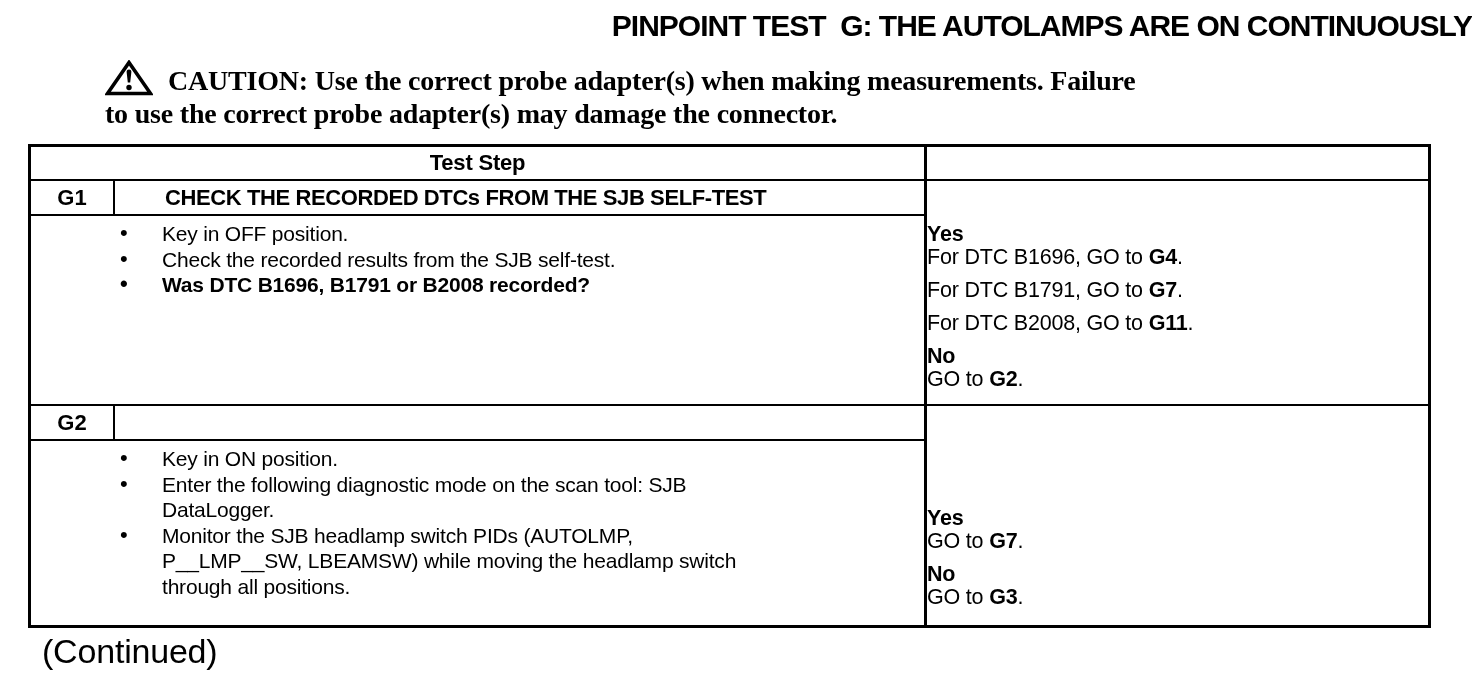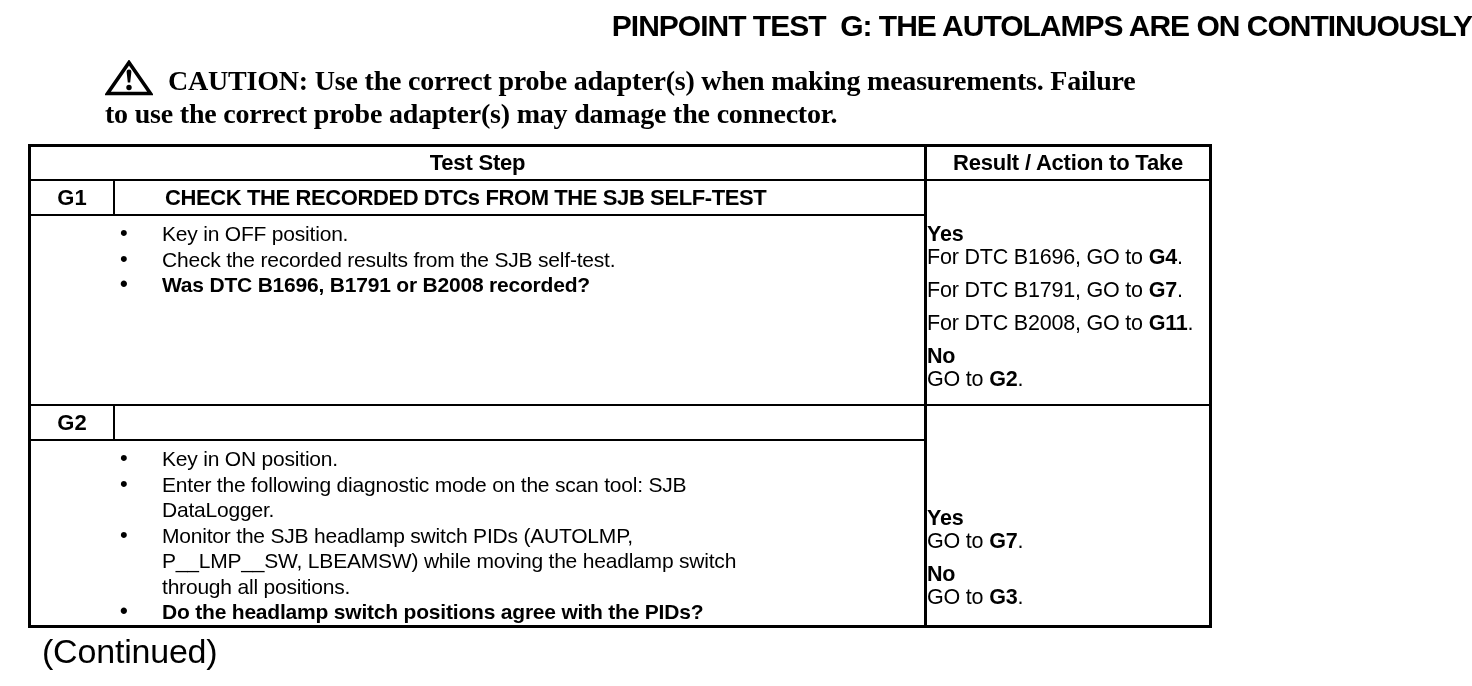--- a/index.html
+++ b/index.html
@@ -20,21 +20,21 @@
     position: absolute; top: 60px; left: 105px; width: 1250px;
     font-family: "Liberation Serif", serif; font-weight: bold;
     font-size: 28px; line-height: 33px; letter-spacing: -0.2px;
   }
   .warn-icon { display: inline-block; }
   .warn-icon svg { vertical-align: -7px; margin-right: 15px; }
   .caution-text { white-space: pre-line; }
 
   .pinpoint-table {
     position: absolute; top: 144px; left: 28px;
-    width: 1184px; height: 484px;
+    width: 1403px; height: 484px;
     border: 3px solid #000; box-sizing: border-box;
     background: #fff;
   }
   .thead { display: flex; height: 34px; border-bottom: 2px solid #000; box-sizing: border-box; }
   .th {
     font-weight: bold; font-size: 22px;
     display: flex; align-items: center; justify-content: center;
     box-sizing: border-box; letter-spacing: -0.2px;
   }
   .th-left { width: 896px; border-right: 3px solid #000; }
@@ -95,21 +95,20 @@
       <path d="M24 9.5 c-1.7 0 -2.6 1.1 -2.35 2.8 l1.15 10.2 h2.4 l1.15 -10.2 C26.6 10.6 25.7 9.5 24 9.5 Z" fill="#000"></path>
       <circle cx="24" cy="27.5" r="2.7" fill="#000"></circle>
     </svg>
   </span><b class="caution-label">CAUTION:</b> <b class="caution-text">Use the correct probe adapter(s) when making measurements. Failure
 to use the correct probe adapter(s) may damage the connector.</b>
 </div>
 
 <div class="pinpoint-table">
   <div class="thead">
     <div class="th th-left">Test Step</div>
-    <div class="th th-right">Result / Action to Take</div>
   </div>
   <div id="steps-container">
   <div class="step step-0">
     <div class="step-left">
       <div class="step-title-row">
         <div class="step-id">G1</div>
         <div class="step-title">CHECK THE RECORDED DTCs FROM THE SJB SELF-TEST</div>
       </div>
       <ul class="bullets">
             <li>Key in OFF position.</li>
@@ -140,21 +139,20 @@
       <div class="step-title-row">
         <div class="step-id">G2</div>
       </div>
       <ul class="bullets">
             <li>Key in ON position.</li>
             <li>Enter the following diagnostic mode on the scan tool: SJB
 DataLogger.</li>
             <li>Monitor the SJB headlamp switch PIDs (AUTOLMP,
 P__LMP__SW, LBEAMSW) while moving the headlamp switch
 through all positions.</li>
-            <li class="bold">Do the headlamp switch positions agree with the PIDs?</li>
           </ul>
     </div>
     <div class="step-right">
           <div class="result-item">
             <div class="result-label">Yes</div>
             <div class="result-line"><span>GO to </span><b>G7</b><span>.</span></div>
           </div>
           <div class="result-item">
             <div class="result-label">No</div>
             <div class="result-line"><span>GO to </span><b>G3</b><span>.</span></div>

